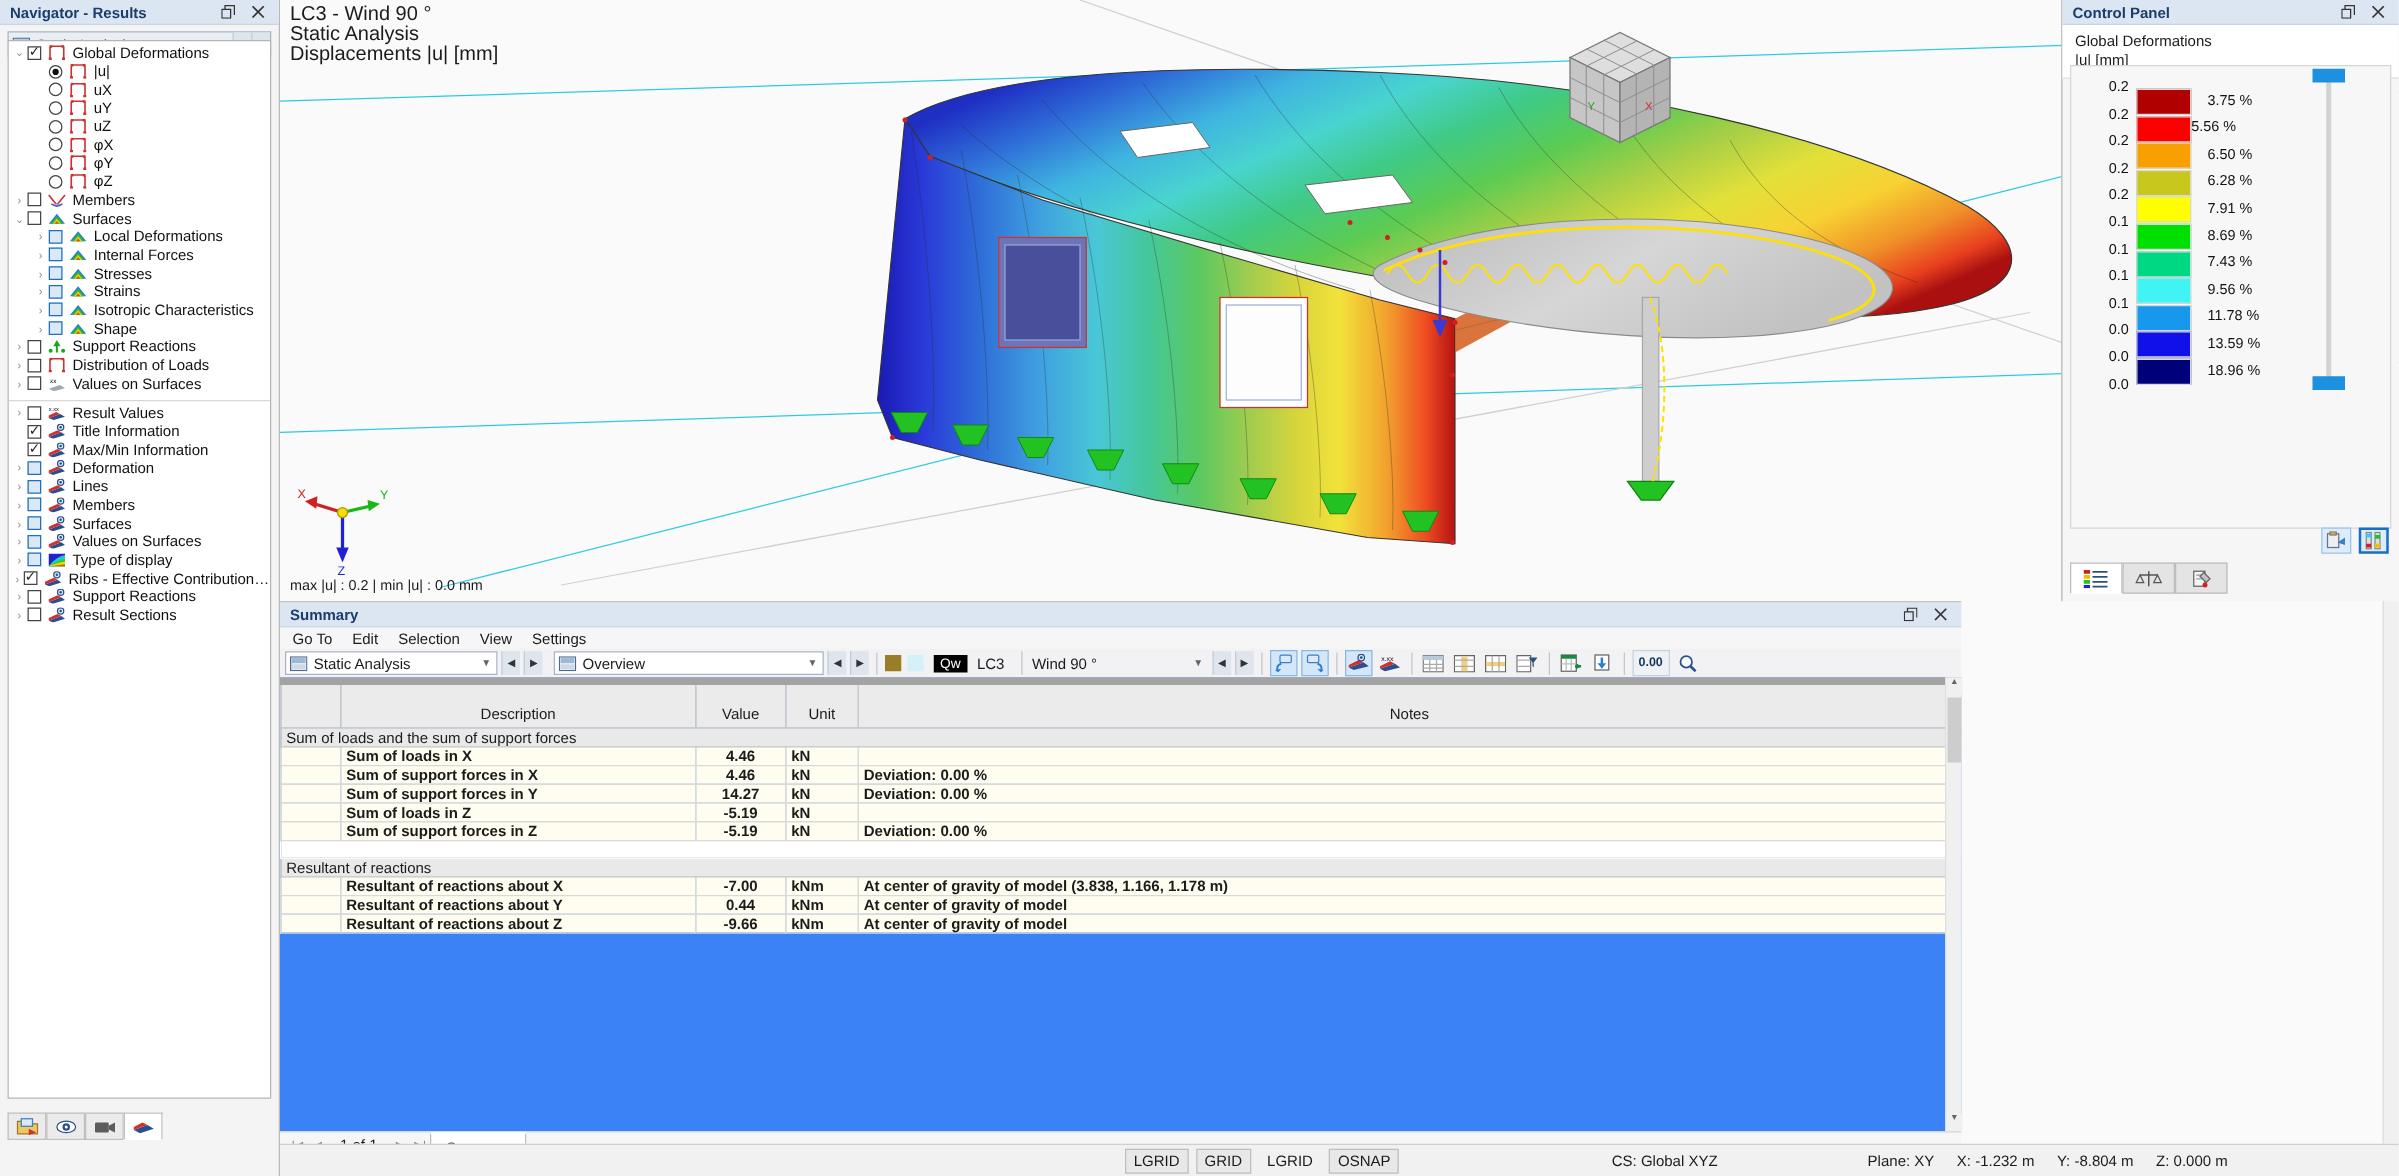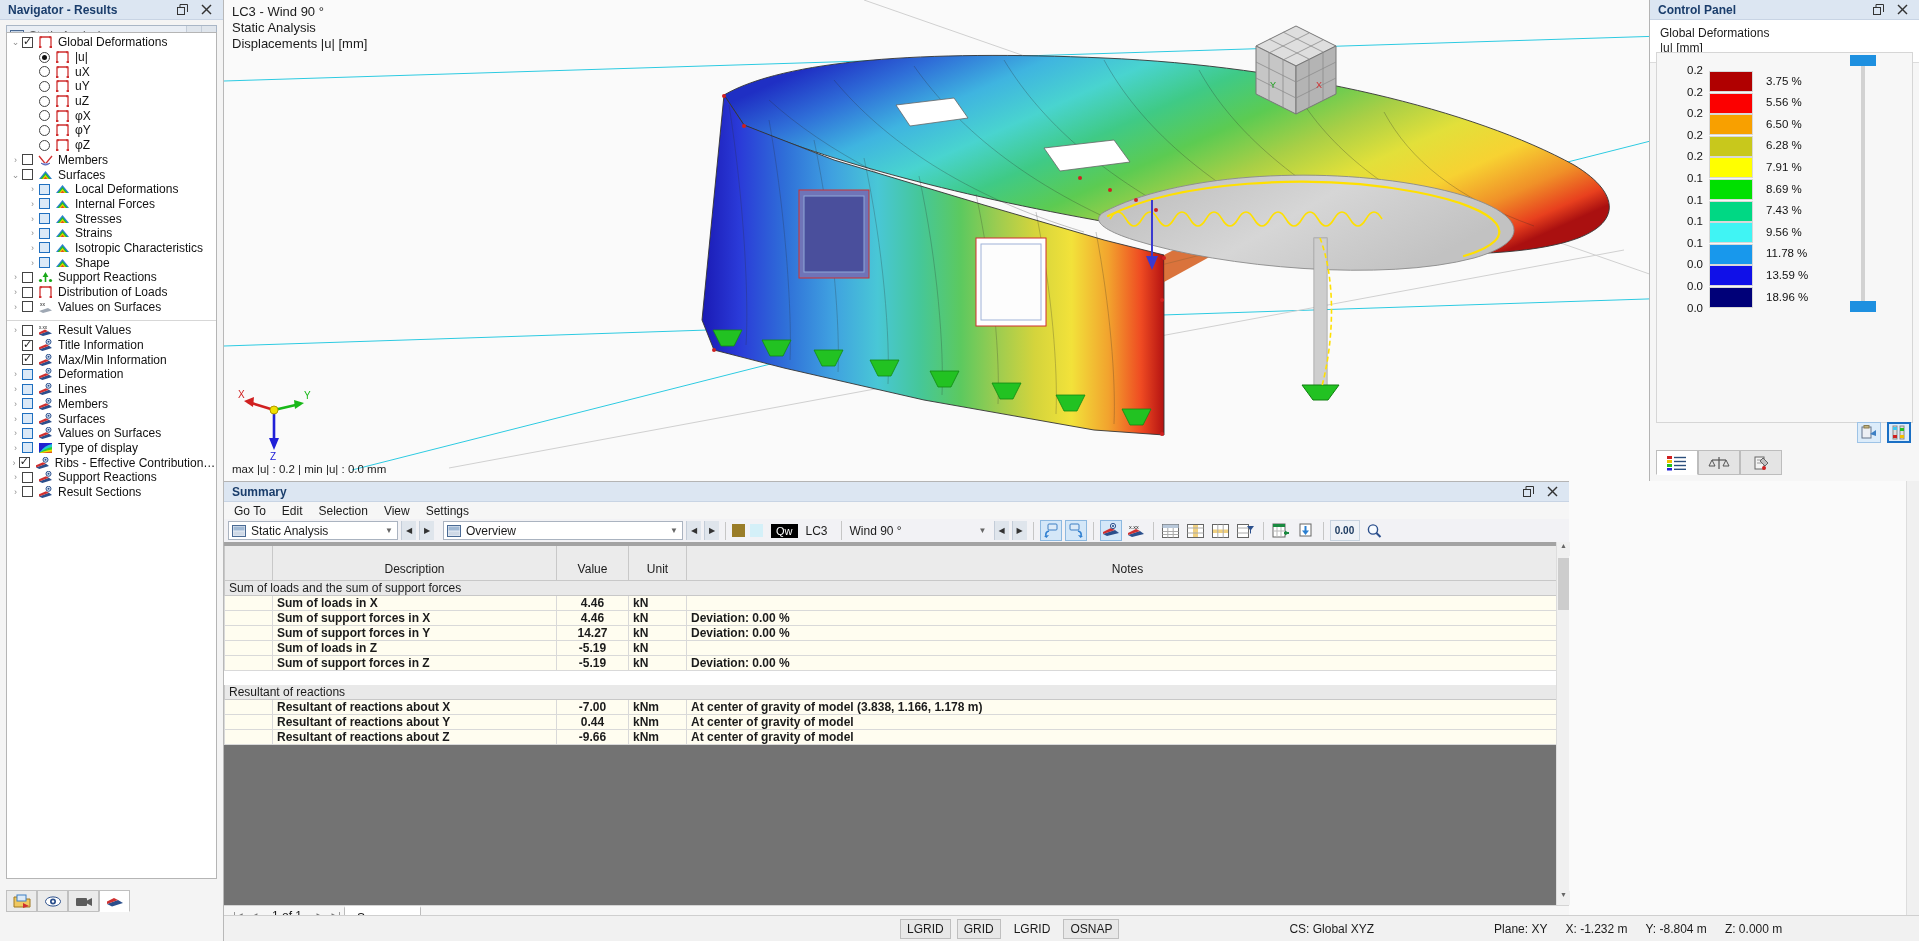--- a/index.html
+++ b/index.html
@@ -70,21 +70,21 @@
   }
   .nbtn { width: 31px; height: 22px; border: 1px solid #c0c0c0; background: #ebebeb;
           display: flex; align-items: center; justify-content: center; cursor: pointer; }
   .nbtn.sel { background: #fff; border-bottom-color: #fff; }
 
   
   #viewport {
     position: absolute; left: 224px; top: 0; right: 0; bottom: 0;
     background: #fafafa; overflow: hidden;
   }
-  #vp-title { position: absolute; left: 8px; top: 4px; font-size: 13px; line-height: 16px; color: #1b1b1b; z-index: 6; }
+  #vp-title { position: absolute; left: 8px; top: 4px; font-size: 16px; line-height: 16px; color: #1b1b1b; z-index: 6; }
   #vp-maxmin { position: absolute; left: 8px; top: 463px; font-size: 11.5px; color: #1b1b1b; z-index: 6; }
   #axis-tripod { position: absolute; left: 10px; top: 390px; width: 80px; height: 70px; z-index: 6; }
 
   
   #summary {
     position: absolute; left: 224px; top: 481px; width: 1345px; height: 460px;
     background: #f6f6f6; border-top: 1px solid #b4b4b4;
   }
   #sum-menu { height: 17px; display: flex; align-items: center; gap: 16px; padding-left: 10px;
               font-size: 12px; background: #f6f6f6; }
@@ -94,21 +94,21 @@
   .sum-combo { display: flex; align-items: center; height: 19px; border: 1px solid #aab3c0; background: #fff; }
   .sum-combo .sc-ico { width: 20px; display: flex; justify-content: center; }
   .sum-combo .sc-txt { flex: 1; padding-left: 2px; font-size: 12px; color: #1b1b1b; }
   .sum-combo .sc-arr { width: 16px; text-align: center; font-size: 8px; color: #666; }
   .tbtn { width: 22px; height: 21px; border: 1px solid transparent; display: flex;
           align-items: center; justify-content: center; cursor: pointer; }
   .tbtn.act { border-color: #8cb8e0; background: #d4e7f8; }
   .tsep { width: 1px; height: 18px; background: #c6c6c6; margin: 0 3px; }
 
   #sum-grid { position: absolute; left: 0; top: 60px; right: 0; bottom: 36px;
-              background: #737373; border-top: 4px solid #a3a3a3; overflow: hidden; }
+              background: #3b82f6; border-top: 6px solid #a3a3a3; overflow: hidden; }
   table.g { border-collapse: collapse; width: 100%; font-size: 12px; table-layout: fixed; }
   table.g th {
     background: #ebebeb; border: 1px solid #c8c8c8; border-top: none;
     font-weight: normal; height: 34px; color: #1b1b1b; vertical-align: bottom; padding-bottom: 4px;
   }
   table.g td { border: 1px solid #d9d9d9; height: 13.4px; padding: 0 4px; color: #1b1b1b; }
   td.idx { background: #e3e3e3; border-color: #c8c8c8; }
   tr.grp td { background: #e9e9e9; border-color: #c8c8c8; font-size: 12px; }
   tr.data td { background: #fffdf0; font-weight: bold; }
   tr.data td.notes, tr.data td.unit { background: #fffdf0; }
@@ -849,21 +849,21 @@
     <div id="cp-head">
       <div>Global Deformations</div>
       <div>|u| [mm]</div>
     </div>
 
     <div id="cp-body">
       <div id="legend">
           <div class="lg-sw" style="top: 8px; left: 52px; width: 44px; height: 21px; background: rgb(176, 0, 0); border: 1px solid rgb(216, 216, 216);"></div>
           <div class="lg-pct" style="top: 11.5px; left: 109px;">3.75 %</div>
           <div class="lg-sw" style="top: 29.6px; left: 52px; width: 44px; height: 21px; background: rgb(252, 0, 0); border: 1px solid rgb(216, 216, 216);"></div>
-          <div class="lg-pct" style="top: 33.1px; left: 109px;">5.56 %</div>
+          <div class="lg-pct" style="top: 33.1px; left: 96px;">5.56 %</div>
           <div class="lg-sw" style="top: 51.2px; left: 52px; width: 44px; height: 21px; background: rgb(248, 160, 0); border: 1px solid rgb(216, 216, 216);"></div>
           <div class="lg-pct" style="top: 54.7px; left: 109px;">6.50 %</div>
           <div class="lg-sw" style="top: 72.8px; left: 52px; width: 44px; height: 21px; background: rgb(200, 200, 28); border: 1px solid rgb(216, 216, 216);"></div>
           <div class="lg-pct" style="top: 76.3px; left: 109px;">6.28 %</div>
           <div class="lg-sw" style="top: 94.4px; left: 52px; width: 44px; height: 21px; background: rgb(255, 255, 0); border: 1px solid rgb(216, 216, 216);"></div>
           <div class="lg-pct" style="top: 97.9px; left: 109px;">7.91 %</div>
           <div class="lg-sw" style="top: 116px; left: 52px; width: 44px; height: 21px; background: rgb(0, 224, 0); border: 1px solid rgb(216, 216, 216);"></div>
           <div class="lg-pct" style="top: 119.5px; left: 109px;">8.69 %</div>
           <div class="lg-sw" style="top: 137.6px; left: 52px; width: 44px; height: 21px; background: rgb(0, 216, 132); border: 1px solid rgb(216, 216, 216);"></div>
           <div class="lg-pct" style="top: 141.1px; left: 109px;">7.43 %</div>
@@ -986,21 +986,21 @@
               <rect x="1.5" y="1.5" width="11" height="4" fill="#9fb8d4"></rect>
               <rect x="1.5" y="6.5" width="11" height="4" fill="#cfd9e6"></rect>
             </svg>
         </span>
         <span class="sc-txt">Static Analysis</span>
         <span class="sc-arr">▼</span>
       </div>
       <span class="spin">◀</span>
       <span class="spin">▶</span>
 
-      <div class="sum-combo" style="width:240px;margin-left:6px">
+      <div class="sum-combo" style="width:216px;margin-left:6px">
         <span class="sc-ico">
           <svg width="14" height="12" viewBox="0 0 14 12">
               <rect x="0.5" y="0.5" width="13" height="11" fill="#e8eef6" stroke="#4a6a94"></rect>
               <rect x="1.5" y="1.5" width="11" height="4" fill="#9fb8d4"></rect>
               <rect x="1.5" y="6.5" width="11" height="4" fill="#cfd9e6"></rect>
             </svg>
         </span>
         <span class="sc-txt">Overview</span>
         <span class="sc-arr">▼</span>
       </div>

